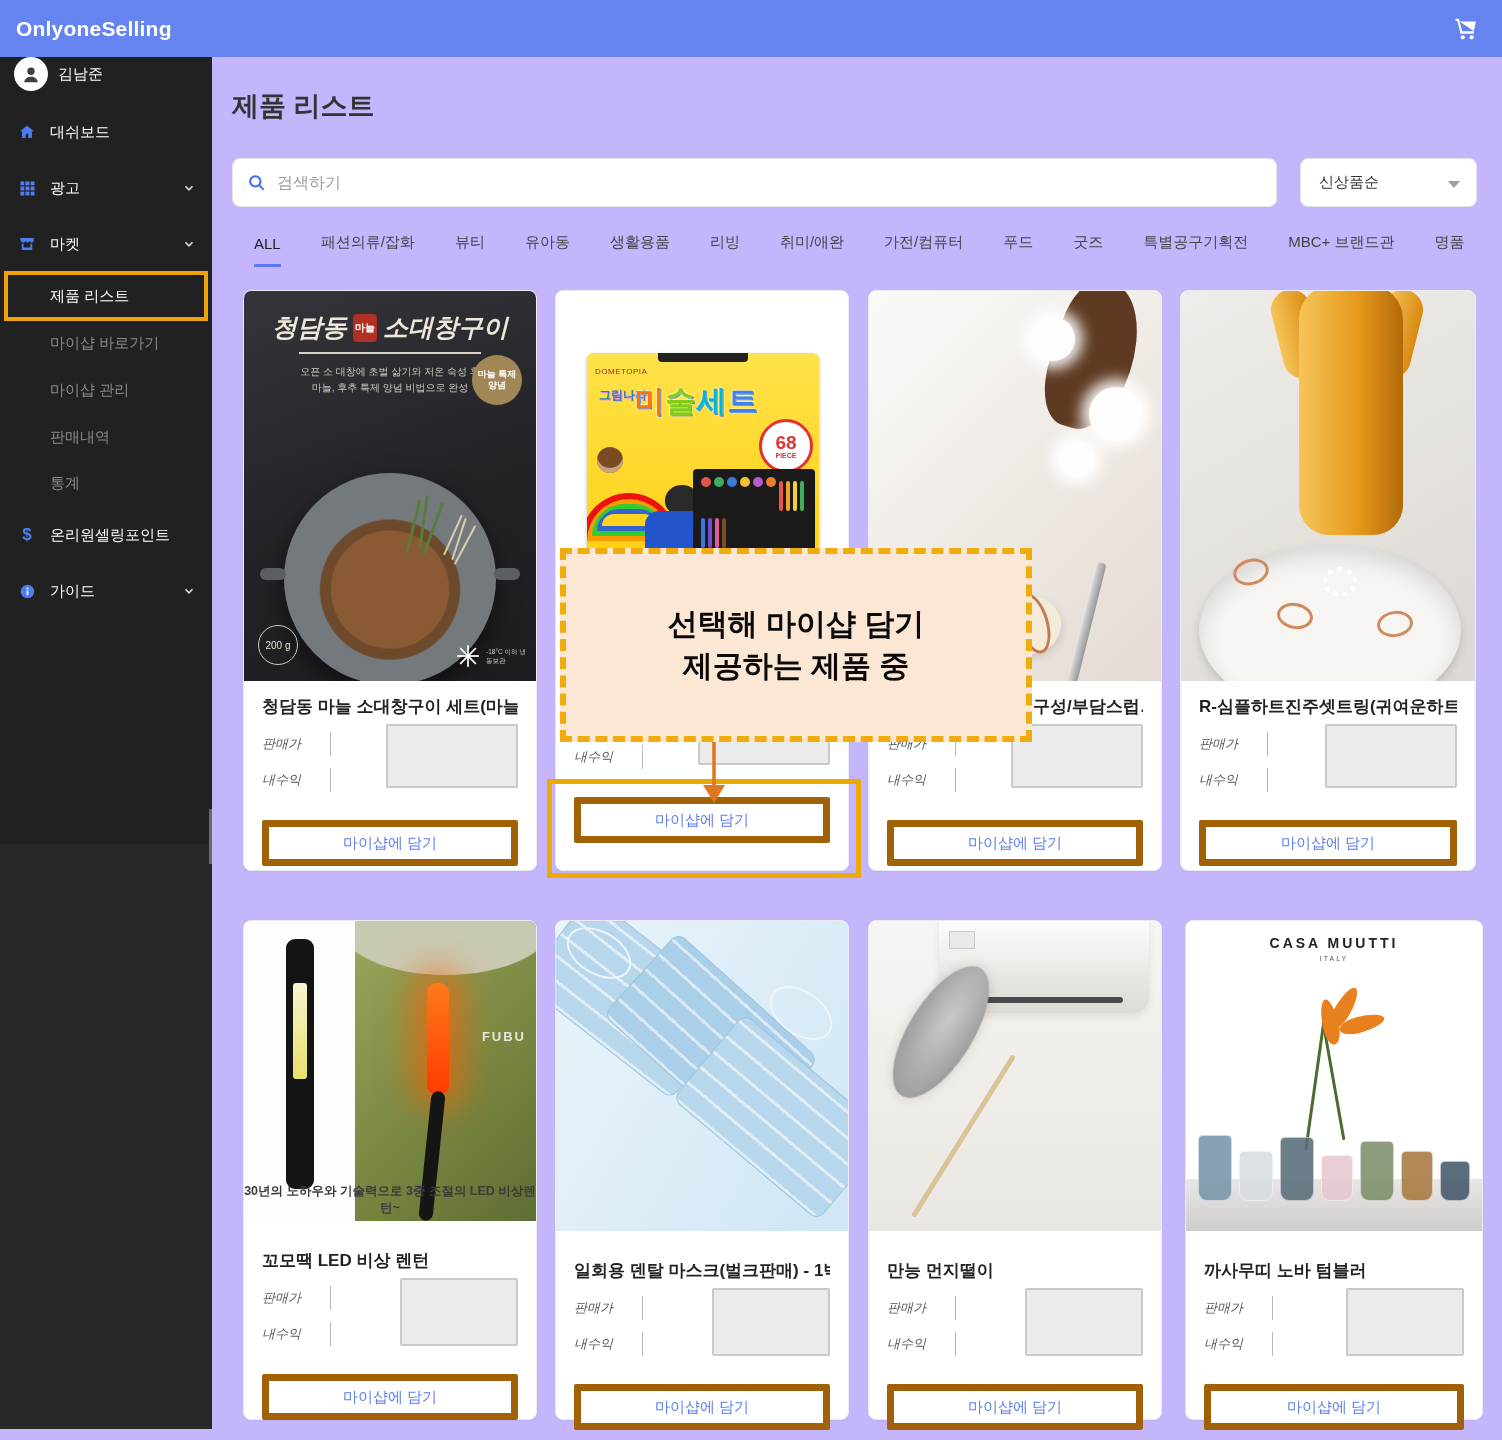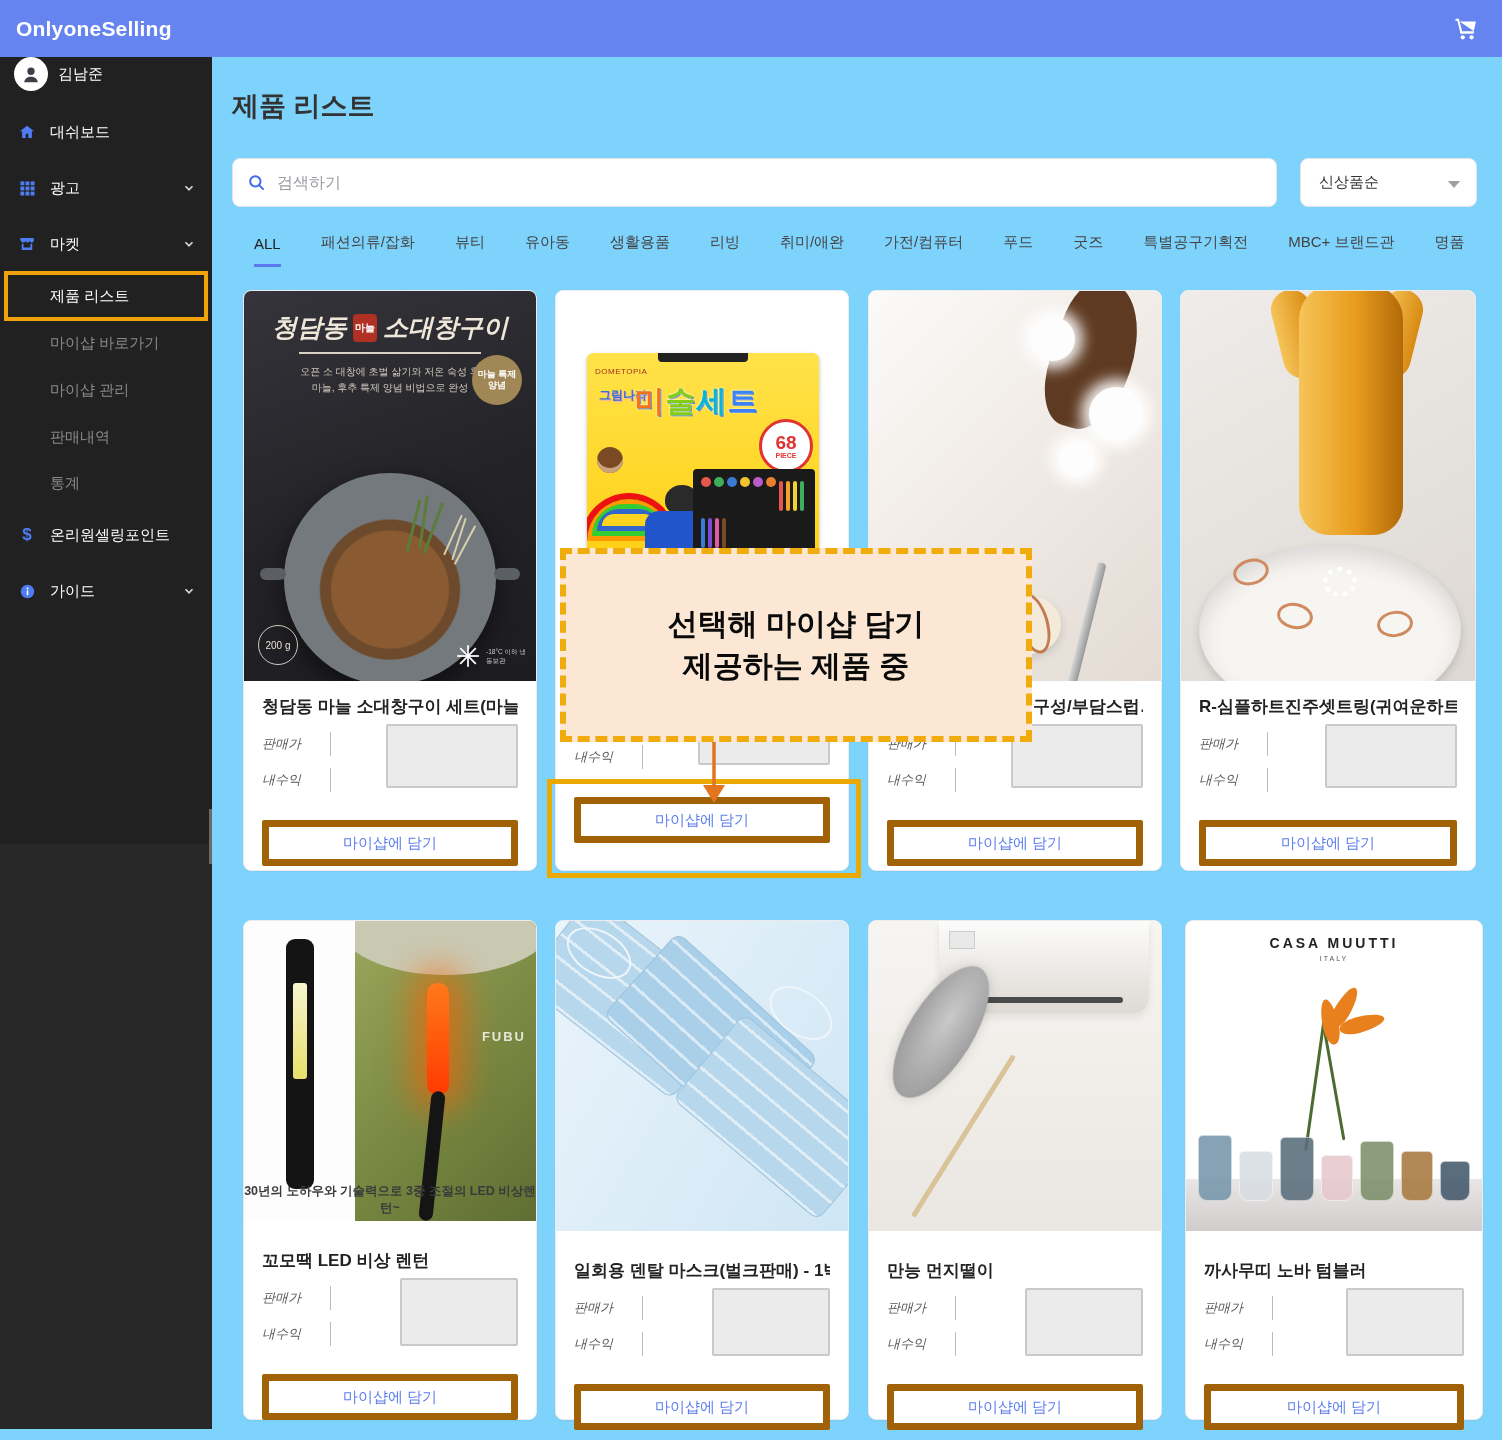--- a/index.html
+++ b/index.html
@@ -1,17 +1,17 @@
 <!DOCTYPE html>
 <html><head>
 <meta charset="utf-8">
 <style>
   * { margin:0; padding:0; box-sizing:border-box; }
   body { font-family:"Liberation Sans", sans-serif; background:#fff; }
-  .app { position:relative; width:1502px; height:1440px; background:#7dd3fc; overflow:hidden; }
+  .app { position:relative; width:1502px; height:1440px; background:#c4b5fd; overflow:hidden; }
 
   
   .header { position:absolute; left:0; top:0; width:1502px; height:57px; background:#6584f0; z-index:20; display:flex; align-items:center; }
   .brand { color:#fff; font-size:21px; font-weight:700; margin-left:16px; letter-spacing:.2px; }
   .cart { position:absolute; right:22px; top:14px; width:28px; height:28px; cursor:pointer; }
 
   
   .sidebar { position:absolute; left:0; top:46px; width:212px; height:1383px; background:#212121; z-index:15; }
   .sidebar-lower { position:absolute; left:0; top:798px; width:212px; height:585px; background:#282828; }
   .scroll-thumb { position:absolute; right:0; top:763px; width:3px; height:55px; background:#6a6a6a; }

